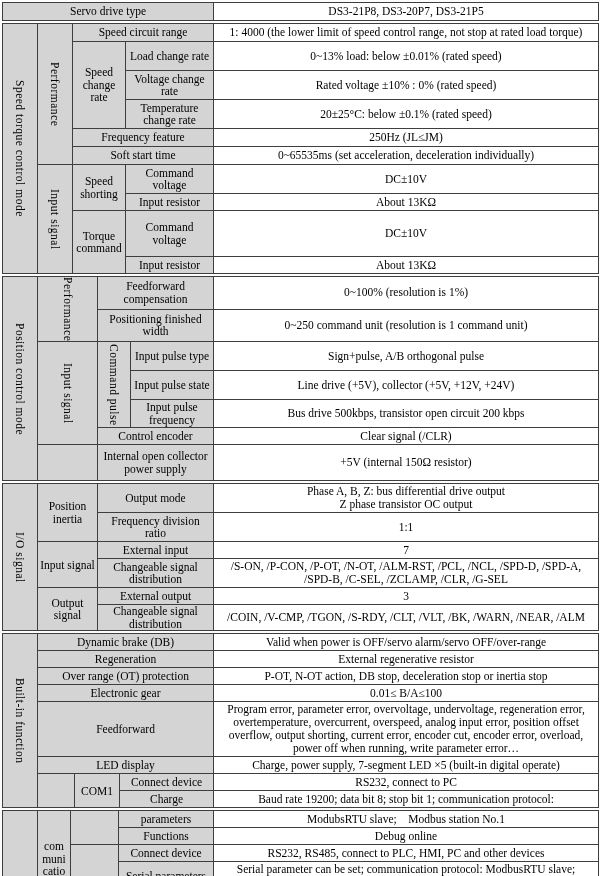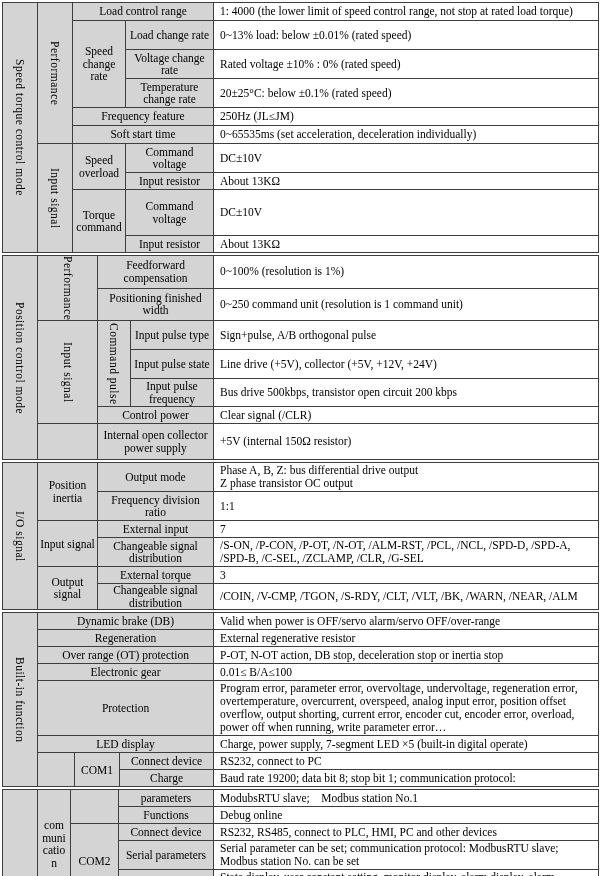--- a/index.html
+++ b/index.html
@@ -25,53 +25,65 @@
     font-size: 11.5px;
   }
   .lbl {
     background: #d4d4d4;
     text-align: center;
     padding: 0 2px;
     line-height: 12.5px;
   }
   .cnt {
     background: #ffffff;
-    text-align: left;
+    text-align: center;
     padding: 1px 6px;
     line-height: 13px;
     white-space: pre-wrap;
   }
   .vert {
     writing-mode: vertical-rl;
     text-orientation: mixed;
     text-align: center;
     letter-spacing: 0.5px;
   }
   .brk { word-break: break-all; }
   .hdrv { text-align: center; }
 </style>
 </head>
 <body>
 
 <div class="wrap">
 
+  <table class="sec">
+    <colgroup>
+        <col style="width:211px">
+        <col style="width:385px">
+      </colgroup>
+    <tbody>
+        <tr style="height:18px">
+      <td class="lbl">Servo drive type</td>
+      <td class="cnt hdrv">DS3-21P8, DS3-20P7, DS3-21P5</td>
+    </tr>
+  </tbody>
+    </table>
 
   <table class="sec">
     <colgroup>
         <col style="width:35px">
         <col style="width:35px">
         <col style="width:53px">
         <col style="width:88px">
         <col style="width:385px">
       </colgroup>
     <tbody>
         <tr style="height:18px">
       <td class="lbl vert" rowspan="10">Speed torque control mode</td>
       <td class="lbl vert" rowspan="6">Performance</td>
-      <td class="lbl" colspan="2">Load control range</td>
+      <td class="lbl" colspan="2">Speed circuit range</td>
       <td class="cnt">1: 4000 (the lower limit of speed control range, not stop at rated load torque)</td>
     </tr>
     <tr style="height:29px">
       <td class="lbl" rowspan="3">Speed change rate</td>
       <td class="lbl">Load change rate</td>
       <td class="cnt">0~13% load: below ±0.01% (rated speed)</td>
     </tr>
     <tr style="height:29px">
       <td class="lbl">Voltage change rate</td>
       <td class="cnt">Rated voltage ±10% : 0% (rated speed)</td>
@@ -83,21 +95,21 @@
     <tr style="height:18px">
       <td class="lbl" colspan="2">Frequency feature</td>
       <td class="cnt">250Hz (JL≤JM)</td>
     </tr>
     <tr style="height:18px">
       <td class="lbl" colspan="2">Soft start time</td>
       <td class="cnt">0~65535ms (set acceleration, deceleration individually)</td>
     </tr>
     <tr style="height:29px">
       <td class="lbl vert" rowspan="4">Input signal</td>
-      <td class="lbl" rowspan="2">Speed overload</td>
+      <td class="lbl" rowspan="2">Speed shorting</td>
       <td class="lbl">Command voltage</td>
       <td class="cnt">DC±10V</td>
     </tr>
     <tr style="height:17px">
       <td class="lbl">Input resistor</td>
       <td class="cnt">About 13KΩ</td>
     </tr>
     <tr style="height:46px">
       <td class="lbl" rowspan="2">Torque command</td>
       <td class="lbl">Command voltage</td>
@@ -137,21 +149,21 @@
     </tr>
     <tr style="height:29px">
       <td class="lbl">Input pulse state</td>
       <td class="cnt">Line drive (+5V), collector (+5V, +12V, +24V)</td>
     </tr>
     <tr style="height:28px">
       <td class="lbl">Input pulse frequency</td>
       <td class="cnt">Bus drive 500kbps, transistor open circuit 200 kbps</td>
     </tr>
     <tr style="height:17px">
-      <td class="lbl" colspan="2">Control power</td>
+      <td class="lbl" colspan="2">Control encoder</td>
       <td class="cnt">Clear signal (/CLR)</td>
     </tr>
     <tr style="height:36px">
       <td class="lbl"></td>
       <td class="lbl" colspan="2">Internal open collector power supply</td>
       <td class="cnt">+5V (internal 150Ω resistor)</td>
     </tr>
   </tbody>
     </table>
 
@@ -178,21 +190,21 @@
       <td class="lbl" rowspan="2">Input signal</td>
       <td class="lbl">External input</td>
       <td class="cnt">7</td>
     </tr>
     <tr style="height:29px">
       <td class="lbl">Changeable signal distribution</td>
       <td class="cnt">/S-ON, /P-CON, /P-OT, /N-OT, /ALM-RST, /PCL, /NCL, /SPD-D, /SPD-A, /SPD-B, /C-SEL, /ZCLAMP, /CLR, /G-SEL</td>
     </tr>
     <tr style="height:17px">
       <td class="lbl" rowspan="2">Output signal</td>
-      <td class="lbl">External torque</td>
+      <td class="lbl">External output</td>
       <td class="cnt">3</td>
     </tr>
     <tr style="height:25px">
       <td class="lbl">Changeable signal distribution</td>
       <td class="cnt">/COIN, /V-CMP, /TGON, /S-RDY, /CLT, /VLT, /BK, /WARN, /NEAR, /ALM</td>
     </tr>
   </tbody>
     </table>
 
   <table class="sec">
@@ -215,21 +227,21 @@
     </tr>
     <tr style="height:17px">
       <td class="lbl" colspan="3">Over range (OT) protection</td>
       <td class="cnt">P-OT, N-OT action, DB stop, deceleration stop or inertia stop</td>
     </tr>
     <tr style="height:17px">
       <td class="lbl" colspan="3">Electronic gear</td>
       <td class="cnt">0.01≤ B/A≤100</td>
     </tr>
     <tr style="height:52px">
-      <td class="lbl" colspan="3">Protection</td>
+      <td class="lbl" colspan="3">Feedforward</td>
       <td class="cnt">Program error, parameter error, overvoltage, undervoltage, regeneration error, overtemperature, overcurrent, overspeed, analog input error, position offset overflow, output shorting, current error, encoder cut, encoder error, overload, power off when running, write parameter error…</td>
     </tr>
     <tr style="height:17px">
       <td class="lbl" colspan="3">LED display</td>
       <td class="cnt">Charge, power supply, 7-segment LED ×5 (built-in digital operate)</td>
     </tr>
     <tr style="height:17px">
       <td class="lbl" rowspan="2"></td>
       <td class="lbl" rowspan="2">COM1</td>
       <td class="lbl">Connect device</td>

